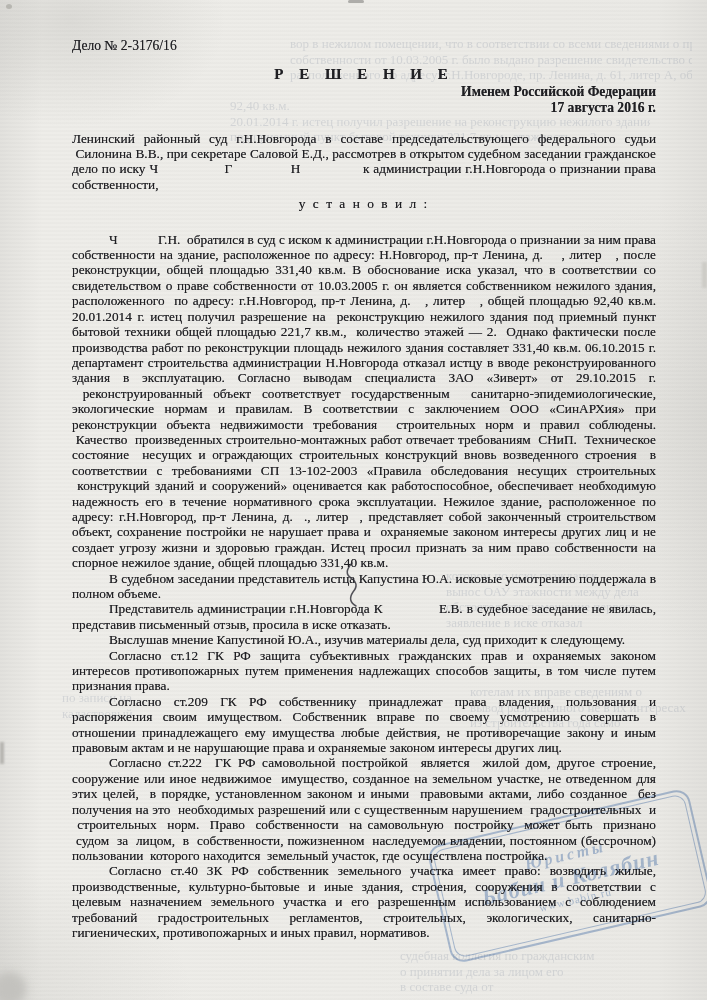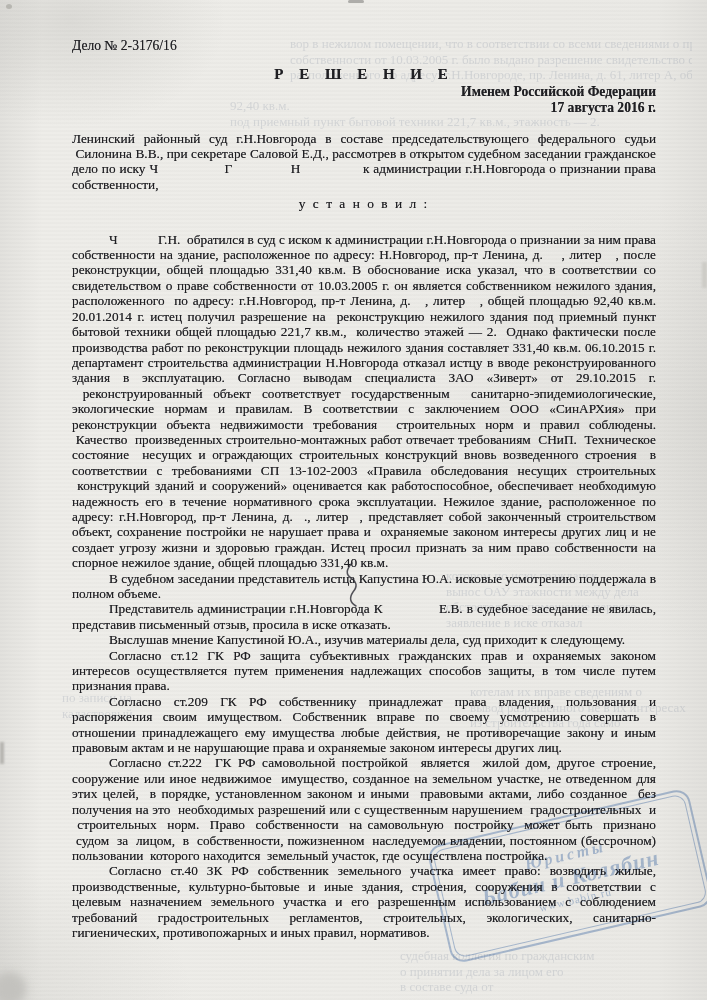--- a/index.html
+++ b/index.html
@@ -66,20 +66,21 @@
 
 <div class="page">
 
   <div class="ghost" style="left:290px;top:36px;width:402px;">
     <div>вор в нежилом помещении, что в соответствии со всеми сведениями о пра-</div>
     <div>собственности  от  10.03.2005 г.  было  выдано  разрешение  свидетельство  справк.</div>
     <div>расположенного по адресу: г.Н.Новгороде, пр. Ленина, д. 61, литер А, общей площад.</div>
   </div>
   <div class="ghost" style="left:230px;top:98px;width:420px;">
     <div>92,40 кв.м.</div>
+    <div>20.01.2014 г.  истец  получил  разрешение  на  реконструкцию  нежилого  здания</div>
     <div>под  приемный  пункт  бытовой  техники  221,7 кв.м.,  этажность — 2.</div>
   </div>
   <div class="ghost" style="left:446px;top:568px;width:250px;">
     <div>котором  по  иску  гражданск</div>
     <div>вынос  ОАУ  этажности  между  дела</div>
     <div>обстоятельств  помещение  первого</div>
     <div>заявление  в  иске  отказал</div>
   </div>
   <div class="ghost" style="left:62px;top:690px;width:115px;">
     <div>по  записи  на</div>
@@ -101,21 +102,21 @@
     <div class="title">Р Е Ш Е Н И Е</div>
     <div class="subtitle">Именем Российской Федерации</div>
     <div class="doc-date">17 августа  2016 г.</div>
 
     <p class="p no-indent">Ленинский районный суд г.Н.Новгорода в составе председательствующего федерального судьи &nbsp;Силонина В.В., при секретаре Саловой Е.Д., рассмотрев в открытом судебном заседании гражданское дело по иску Ч&nbsp;&nbsp;&nbsp;&nbsp;&nbsp;&nbsp;&nbsp;&nbsp;&nbsp;&nbsp;&nbsp;&nbsp;&nbsp;&nbsp;&nbsp;&nbsp;&nbsp;Г&nbsp;&nbsp;&nbsp;&nbsp;&nbsp;&nbsp;&nbsp;&nbsp;&nbsp;&nbsp;&nbsp;&nbsp;&nbsp;&nbsp;&nbsp;Н&nbsp;&nbsp;&nbsp;&nbsp;&nbsp;&nbsp;&nbsp;&nbsp;&nbsp;&nbsp;&nbsp;&nbsp;&nbsp;&nbsp;&nbsp;&nbsp;к администрации г.Н.Новгорода о признании права собственности,</p>
     <div class="ustanovil">у с т а н о в и л :</div>
     <p class="p">Ч&nbsp;&nbsp;&nbsp;&nbsp;&nbsp;&nbsp;&nbsp;&nbsp;&nbsp;&nbsp;&nbsp;&nbsp;Г.Н.&nbsp; обратился в суд с иском к администрации г.Н.Новгорода о признании за ним права собственности на здание, расположенное по адресу: Н.Новгород, пр-т Ленина, д.&nbsp;&nbsp;&nbsp;&nbsp;, литер&nbsp;&nbsp;&nbsp;, после реконструкции, общей площадью 331,40 кв.м. В обоснование иска указал, что в соответствии со свидетельством о праве собственности от 10.03.2005 г. он является собственником нежилого здания, расположенного &nbsp;по адресу: г.Н.Новгород, пр-т Ленина, д.&nbsp;&nbsp;&nbsp;, литер&nbsp;&nbsp;&nbsp;, общей площадью 92,40 кв.м. 20.01.2014 г. истец получил разрешение на &nbsp;реконструкцию нежилого здания под приемный пункт бытовой техники общей площадью 221,7 кв.м., &nbsp;количество этажей — 2. &nbsp;Однако фактически после производства работ по реконструкции площадь нежилого здания составляет 331,40 кв.м. 06.10.2015 г. департамент строительства администрации Н.Новгорода отказал истцу в вводе реконструированного здания в эксплуатацию. Согласно выводам специалиста ЗАО «Зиверт» от 29.10.2015 г. &nbsp;реконструированный объект соответствует государственным &nbsp;санитарно-эпидемиологические, экологические нормам и правилам. В соответствии с заключением ООО «СинАРХия» при реконструкции объекта недвижимости требования &nbsp;строительных норм и правил соблюдены. &nbsp;Качество &nbsp;произведенных строительно-монтажных работ отвечает требованиям &nbsp;СНиП. &nbsp;Техническое состояние &nbsp;несущих и ограждающих строительных конструкций вновь возведенного строения &nbsp;в соответствии с требованиями СП 13-102-2003 «Правила обследования несущих строительных &nbsp;конструкций зданий и сооружений» оценивается как работоспособное, обеспечивает необходимую надежность его в течение нормативного срока эксплуатации. Нежилое здание, расположенное по адресу: г.Н.Новгород, пр-т Ленина, д.&nbsp;&nbsp;., литер&nbsp;&nbsp;, представляет собой законченный строительством объект, сохранение постройки не нарушает права и &nbsp;охраняемые законом интересы других лиц и не создает угрозу жизни и здоровью граждан. Истец просил признать за ним право собственности на спорное нежилое здание, общей площадью 331,40 кв.м.</p>
     <p class="p">В судебном заседании представитель истца Капустина Ю.А. исковые усмотрению поддержала в полном объеме.</p>
     <p class="p">Представитель администрации г.Н.Новгорода К&nbsp;&nbsp;&nbsp;&nbsp;&nbsp;&nbsp;&nbsp;&nbsp;&nbsp;&nbsp;&nbsp;&nbsp;&nbsp;&nbsp;Е.В. в судебное заседание не явилась, представив письменный отзыв, просила в иске отказать.</p>
     <p class="p">Выслушав мнение Капустиной Ю.А., изучив материалы дела, суд приходит к следующему.</p>
-    <p class="p">Согласно ст.12 ГК РФ защита субъективных гражданских прав и охраняемых законом интересов осуществляется путем применения надлежащих способов защиты, в том числе путем признания права.</p>
+    <p class="p">Согласно ст.12 ГК РФ защита субъективных гражданских прав и охраняемых законом интересов противопожарных путем применения надлежащих способов защиты, в том числе путем признания права.</p>
     <p class="p">Согласно ст.209 ГК РФ собственнику принадлежат права владения, пользования и распоряжения своим имуществом. Собственник вправе по своему усмотрению совершать в отношении принадлежащего ему имущества любые действия, не противоречащие закону и иным правовым актам и не нарушающие права и охраняемые законом интересы других лиц.</p>
     <p class="p">Согласно ст.222 &nbsp;ГК РФ самовольной постройкой &nbsp;является &nbsp;жилой дом, другое строение, сооружение или иное недвижимое &nbsp;имущество, созданное на земельном участке, не отведенном для этих целей, &nbsp;в порядке, установленном законом и иными &nbsp;правовыми актами, либо созданное &nbsp;без получения на это &nbsp;необходимых разрешений или с существенным нарушением &nbsp;градостроительных &nbsp;и &nbsp;строительных &nbsp;норм. &nbsp;Право &nbsp;собственности &nbsp;на самовольную &nbsp;постройку &nbsp;может быть &nbsp;признано &nbsp;судом &nbsp;за &nbsp;лицом, &nbsp;в &nbsp;собственности, пожизненном &nbsp;наследуемом владении, постоянном (бессрочном) пользовании &nbsp;которого находится &nbsp;земельный участок, где осуществлена постройка.</p>
     <p class="p">Согласно ст.40 ЗК РФ собственник земельного участка имеет право: возводить жилые, производственные, культурно-бытовые и иные здания, строения, сооружения в соответствии с целевым назначением земельного участка и его разрешенным использованием с соблюдением требований градостроительных регламентов, строительных, экологических, санитарно-гигиенических, противопожарных и иных правил, нормативов.</p>
   </div>
 
   <svg class="pen-mark" width="34" height="48" viewBox="0 0 34 48">
     <path d="M18,3 q-9,10 -1,15 q9,6 2,14 q-6,9 3,14" fill="none" stroke="#2b2b33" stroke-width="1.5" stroke-linecap="round" opacity="0.8"></path>
   </svg>
 
   <div class="stamp">

